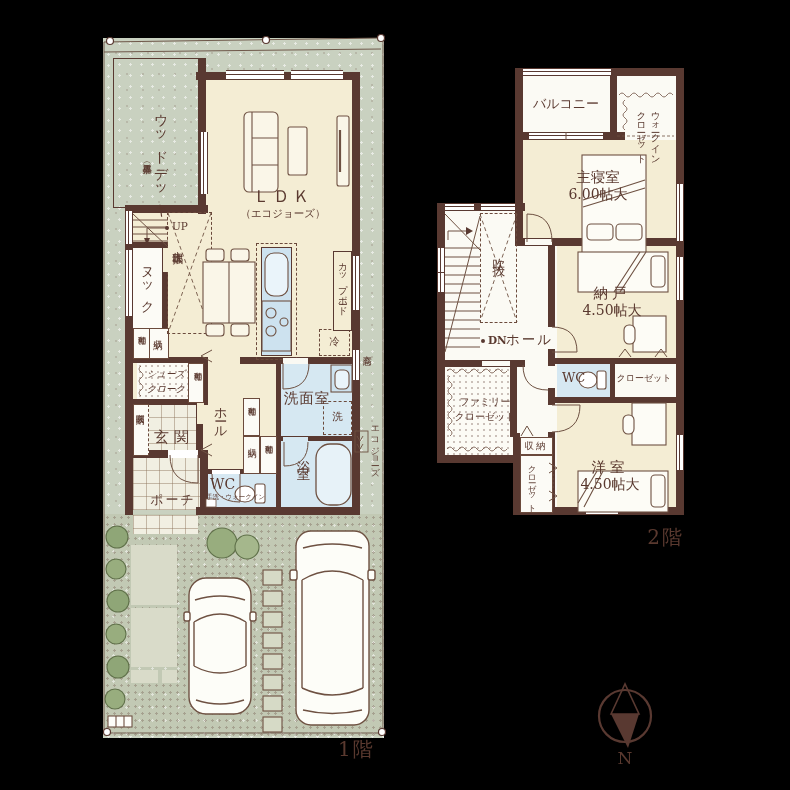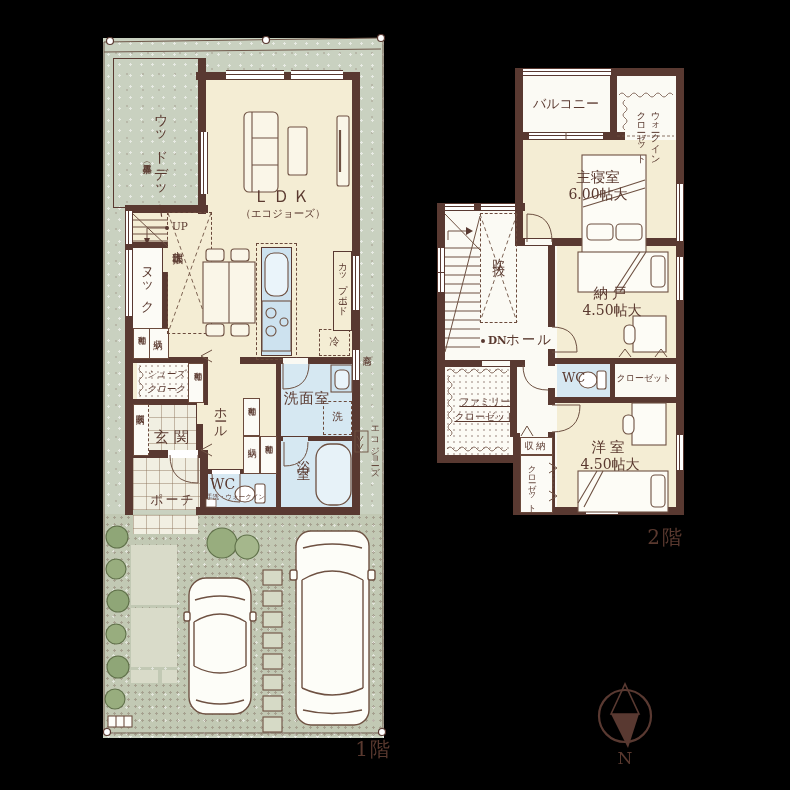--- a/index.html
+++ b/index.html
@@ -378,46 +378,46 @@
   <div class="lbl v" style="left:246px;top:441px;font-size:9px;letter-spacing:1px;">収納</div>
   <div class="lbl v" style="left:263px;top:439px;font-size:8px;letter-spacing:0;">可動棚</div>
   <div class="lbl" style="left:210px;top:476px;font-size:14px;">WC</div>
   <div class="lbl" style="left:206px;top:493px;font-size:6.5px;letter-spacing:0;">手洗・ウォークイン</div>
   <div class="lbl ctr" style="left:277px;top:389px;width:60px;font-size:14.5px;letter-spacing:1px;">洗面室</div>
   <div class="lbl ctr" style="left:323px;top:410px;width:29px;font-size:10.5px;">洗</div>
   <div class="lbl v" style="left:295px;top:450px;font-size:13.5px;letter-spacing:6px;">浴室</div>
   <div class="lbl v" style="left:361px;top:348px;font-size:9px;letter-spacing:1px;">高窓</div>
   <div class="lbl v" style="left:369px;top:420px;font-size:9px;letter-spacing:0;">エコジョーズ</div>
   <div class="lbl ctr" style="left:146px;top:492px;width:54px;font-size:13px;letter-spacing:2px;">ポーチ</div>
-  <div class="lbl" style="left:338px;top:737px;width:54px;text-align:right;font-size:20px;letter-spacing:2px;">1階</div>
+  <div class="lbl" style="left:338px;top:737px;width:54px;text-align:left;font-size:20px;letter-spacing:2px;">1階</div>
 
   <div class="lbl ctr" style="left:524px;top:96px;width:84px;font-size:13px;">バルコニー</div>
   <div class="lbl v ctr" style="left:634px;top:92px;height:80px;font-size:9.5px;letter-spacing:0;line-height:1.5;">
     <span style="display:block">ウォークイン</span>
     <span style="display:block">クローゼット</span>
   </div>
   <div class="lbl ctr" style="left:560px;top:168px;width:76px;font-size:14.5px;">
     <div letter-spacing="2">主寝室</div>
     <div style="font-size:14px;">6.00帖大</div>
   </div>
   <div class="lbl v" style="left:490px;top:248px;font-size:13px;letter-spacing:6px;">吹抜</div>
   <div class="lbl" style="left:488px;top:334px;font-size:10.5px;font-weight:bold;">DN</div>
   <div class="lbl" style="left:506px;top:331px;font-size:13.5px;letter-spacing:2px;">ホール</div>
   <div class="lbl ctr" style="left:570px;top:284px;width:84px;font-size:14.5px;">
     <div style="letter-spacing:4px;">納戸</div>
     <div style="font-size:14px;">4.50帖大</div>
   </div>
   <div class="lbl" style="left:562px;top:370px;font-size:13px;">WC</div>
   <div class="lbl ctr" style="left:613px;top:373px;width:62px;font-size:9px;">クローゼット</div>
-  <div class="lbl ctr" style="left:446px;top:394px;width:78px;font-size:10px;line-height:1.5;text-decoration:underline;">
+  <div class="lbl ctr" style="left:446px;top:394px;width:78px;font-size:10px;line-height:1.5;">
     <span style="display:block">ファミリー</span>
     <span style="display:block">クローゼット</span>
   </div>
   <div class="lbl ctr" style="left:518px;top:440px;width:36px;font-size:9.5px;letter-spacing:2px;">収納</div>
   <div class="lbl v" style="left:527px;top:459px;font-size:8.5px;letter-spacing:0;">クローゼット</div>
   <div class="lbl ctr" style="left:568px;top:438px;width:84px;font-size:14.5px;">
-    <div style="letter-spacing:4px;">洋室</div>
+    <div style="letter-spacing:4px;margin-top:20px;">洋室</div>
     <div style="font-size:14px;">4.50帖大</div>
   </div>
   <div class="lbl" style="left:630px;top:525px;width:54px;text-align:right;font-size:20px;letter-spacing:2px;">2階</div>
   <div class="lbl ctr" style="left:605px;top:748px;width:40px;font-size:17px;">N</div>
 
 </div>
 
 </body></html>

